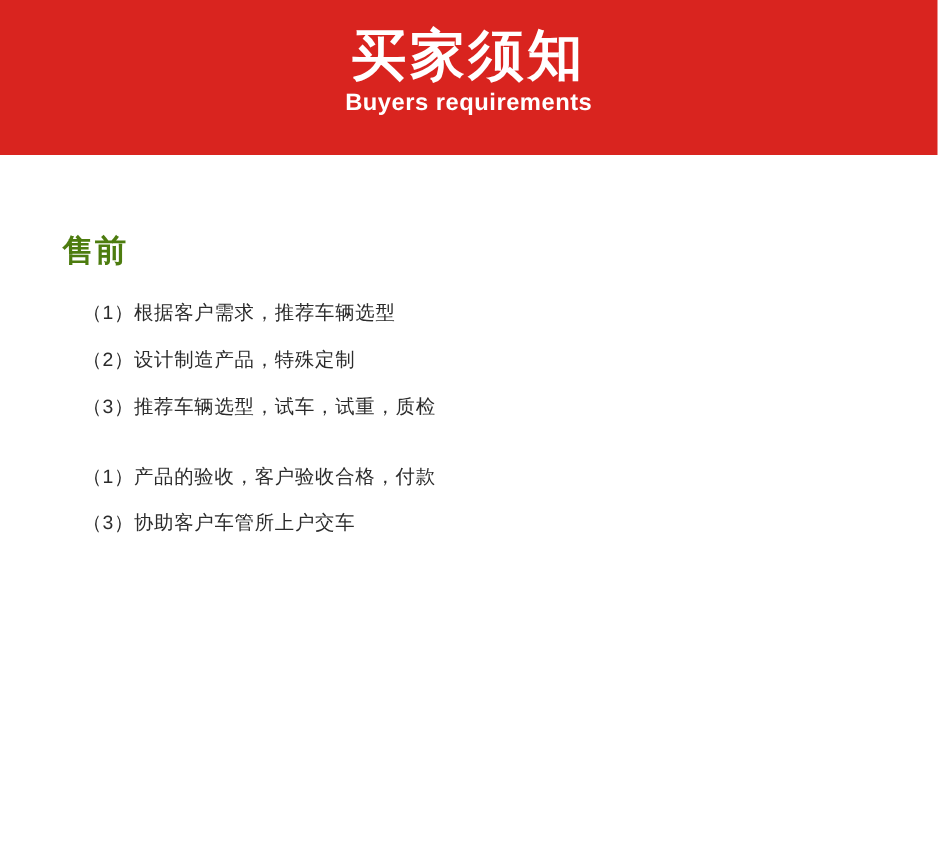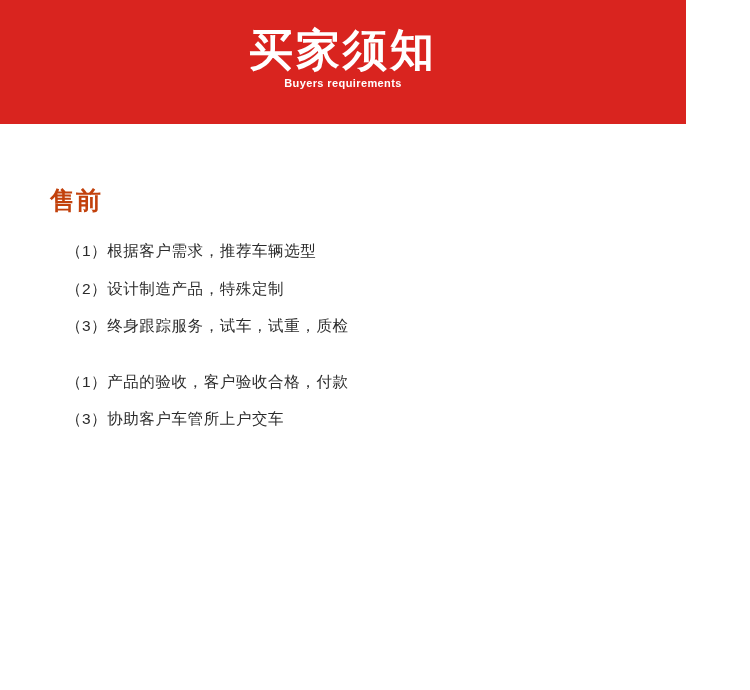--- a/index.html
+++ b/index.html
@@ -15,21 +15,21 @@
   }
   .page {
     width: 750px;
     height: 690px;
     position: relative;
     background: #ffffff;
   }
   
   .banner {
     position: relative;
-    width: 686px;
+    width: 750px;
     height: 124px;
     background: #d9241f;
     display: flex;
     flex-direction: column;
     align-items: center;
     justify-content: center;
     box-sizing: border-box;
   }
   .banner-title {
     color: #ffffff;
@@ -38,21 +38,21 @@
     letter-spacing: 3px;
     line-height: 1.05;
     margin: 0;
     padding: 0;
     text-align: center;
     position: relative;
     top: -6px;
   }
   .banner-subtitle {
     color: #ffffff;
-    font-size: 11px;
+    font-size: 19px;
     font-weight: bold;
     letter-spacing: 0.4px;
     margin: 0;
     padding: 0;
     text-align: center;
     position: relative;
     top: -2px;
   }
   
   .content {
@@ -62,21 +62,21 @@
   .section {
     padding-left: 50px;
   }
   .section-presale {
     margin-top: 60px;
   }
   .section-aftersale {
     margin-top: 40px;
   }
   .section-heading {
-    color: #c2410c;
+    color: #4d7c0f;
     font-size: 25px;
     font-weight: bold;
     letter-spacing: 1px;
     margin: 0 0 26px 0;
   }
   .item-list {
     list-style: none;
     margin: 16px;
     padding: 0;
   }
@@ -114,21 +114,21 @@
     <div class="section section-presale">
       <div class="section-heading">售前</div>
       <ul class="item-list">
         <li class="item">
           <span class="item-index">（1）</span><span class="item-text">根据客户需求，推荐车辆选型</span>
         </li>
         <li class="item">
           <span class="item-index">（2）</span><span class="item-text">设计制造产品，特殊定制</span>
         </li>
         <li class="item">
-          <span class="item-index">（3）</span><span class="item-text">终身跟踪服务，试车，试重，质检</span>
+          <span class="item-index">（3）</span><span class="item-text">推荐车辆选型，试车，试重，质检</span>
         </li>
       </ul>
     </div>
 
     <div class="section section-aftersale">
       <ul class="item-list">
         <li class="item">
           <span class="item-index">（1）</span><span class="item-text">产品的验收，客户验收合格，付款</span>
         </li>
         <li class="item">

